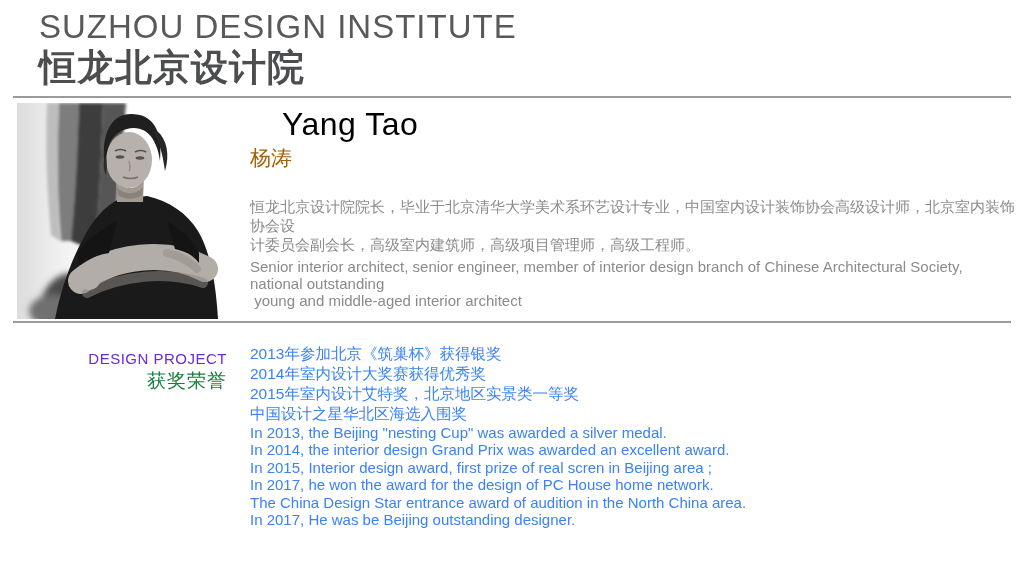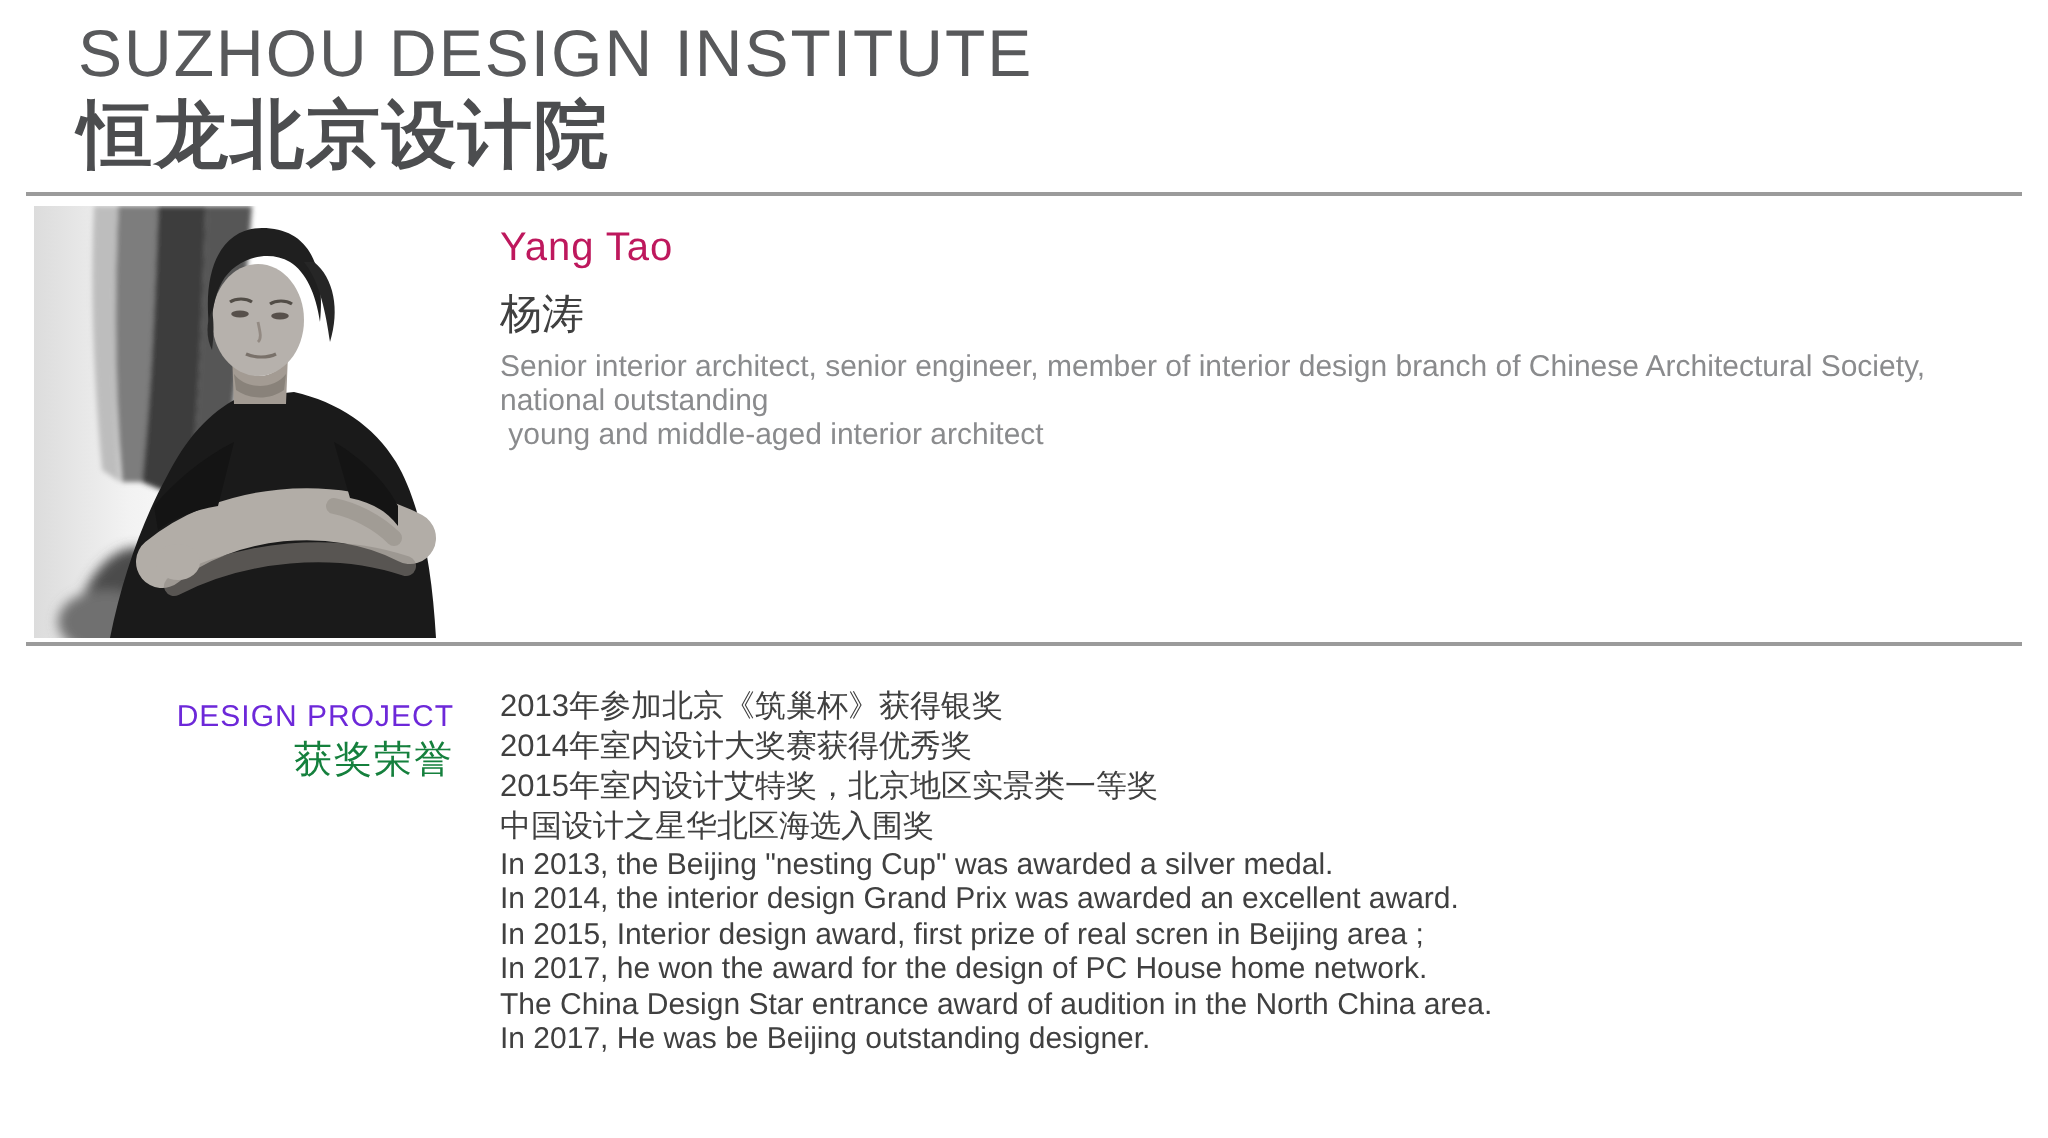--- a/index.html
+++ b/index.html
@@ -57,28 +57,29 @@
   }
   .photo svg { display: block; }
 
   .profile-text {
     position: absolute;
     left: 250px;
     top: 108px;
     width: 766px;
   }
   .name-en {
-    font-size: 20px;
-    color: #be185d;
+    font-size: 32px;
+    color: #000000;
     line-height: 33px;
     letter-spacing: 0.5px;
+    margin-left: 32px;
   }
   .name-zh {
     font-size: 21px;
-    color: #404040;
+    color: #a16207;
     line-height: 26px;
     margin-top: 4px;
   }
   .bio {
     margin: 0;
     white-space: pre-wrap;
     color: #8a8b8d;
   }
   .bio-zh {
     margin-top: 26px;
@@ -110,21 +111,21 @@
     color: #15803d;
     line-height: 22px;
     margin-top: 3px;
     letter-spacing: 1px;
   }
   .awards-list {
     position: absolute;
     left: 250px;
     top: 344px;
     width: 766px;
-    color: #404040;
+    color: #3b82f6;
   }
   .award-zh {
     font-size: 15.5px;
     line-height: 20px;
     white-space: nowrap;
   }
   .award-en {
     font-size: 15px;
     line-height: 17.4px;
     white-space: nowrap;
@@ -201,20 +202,22 @@
 
         <path d="M60 150 C70 138 84 126 100 118 L92 150 C80 152 70 156 62 162 Z" fill="#141414"></path>
         <path d="M182 150 C176 138 164 126 150 118 L158 146 C168 148 176 152 182 160 Z" fill="#141414"></path>
       </g>
     </svg>
   </div>
 
   <div class="profile-text">
     <div class="name-en">Yang Tao</div>
     <div class="name-zh">杨涛</div>
+    <p class="bio bio-zh">恒龙北京设计院院长，毕业于北京清华大学美术系环艺设计专业，中国室内设计装饰协会高级设计师，北京室内装饰协会设
+计委员会副会长，高级室内建筑师，高级项目管理师，高级工程师。</p>
     <p class="bio bio-en">Senior interior architect, senior engineer, member of interior design branch of Chinese Architectural Society, national outstanding
  young and middle-aged interior architect</p>
   </div>
 
   <div class="divider divider-middle"></div>
 
   <div class="awards-label">
     <div class="awards-label-en">DESIGN PROJECT</div>
     <div class="awards-label-zh">获奖荣誉</div>
   </div>

